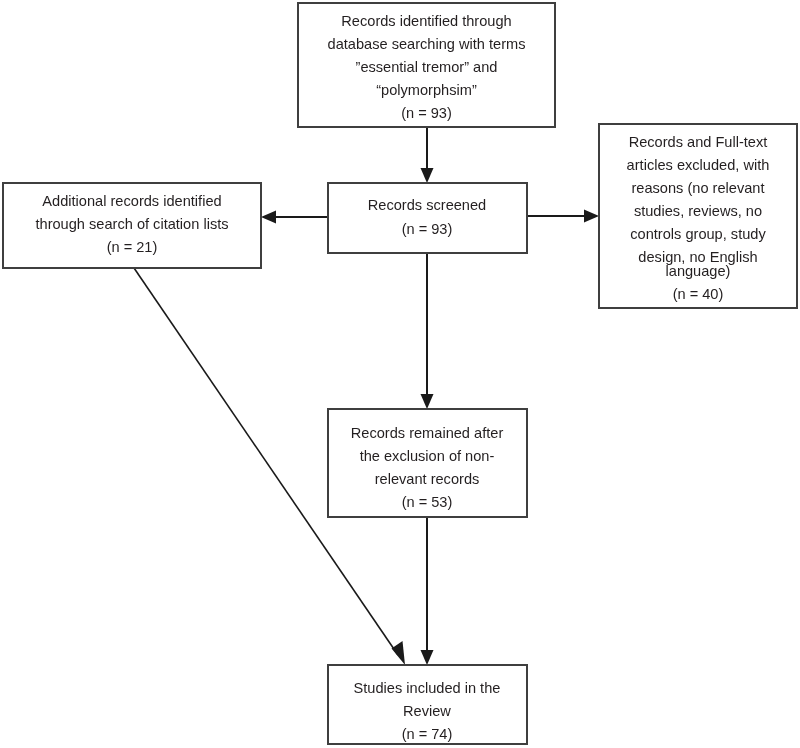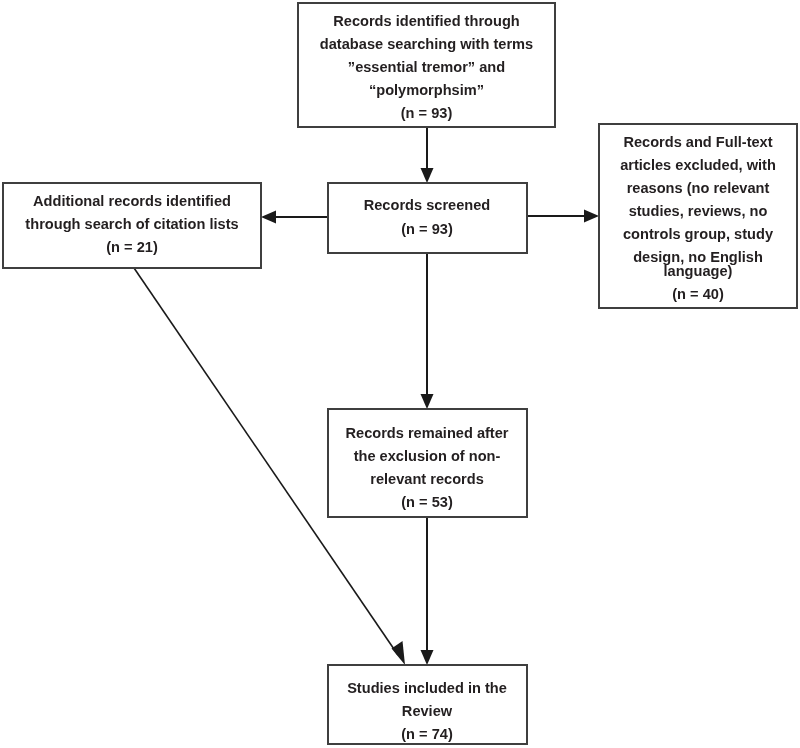--- a/index.html
+++ b/index.html
@@ -9,21 +9,20 @@
   }
   body {
     font-family: "Liberation Sans", sans-serif;
   }
   #flow-root {
     position: relative;
     width: 800px;
     height: 748px;
     background: #ffffff;
     overflow: hidden;
-    font-weight: bold;
   }
   svg#flow-svg {
     position: absolute;
     left: 0;
     top: 0;
     width: 800px;
     height: 748px;
   }
   .flow-box {
     fill: #ffffff;

